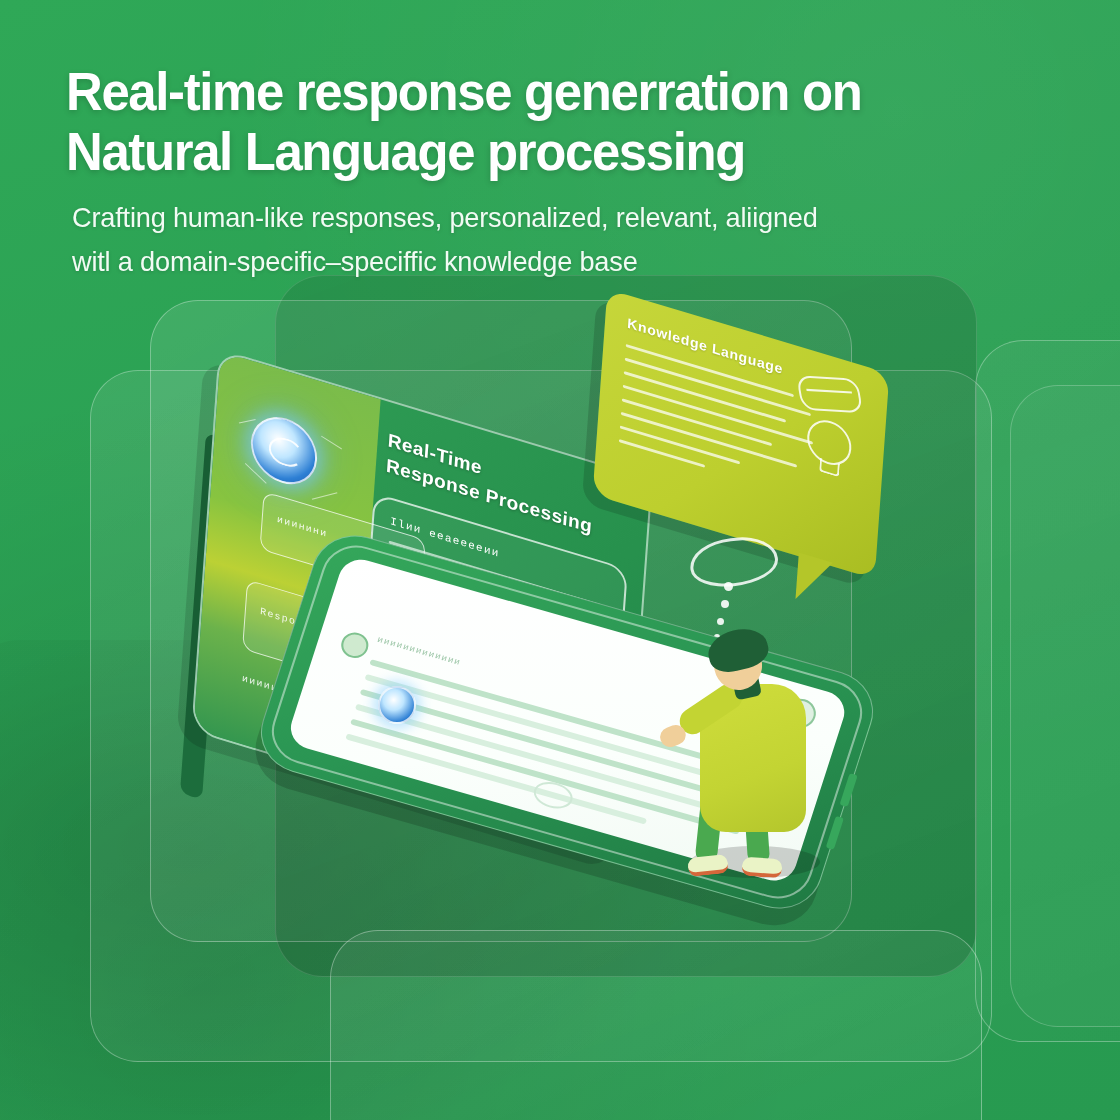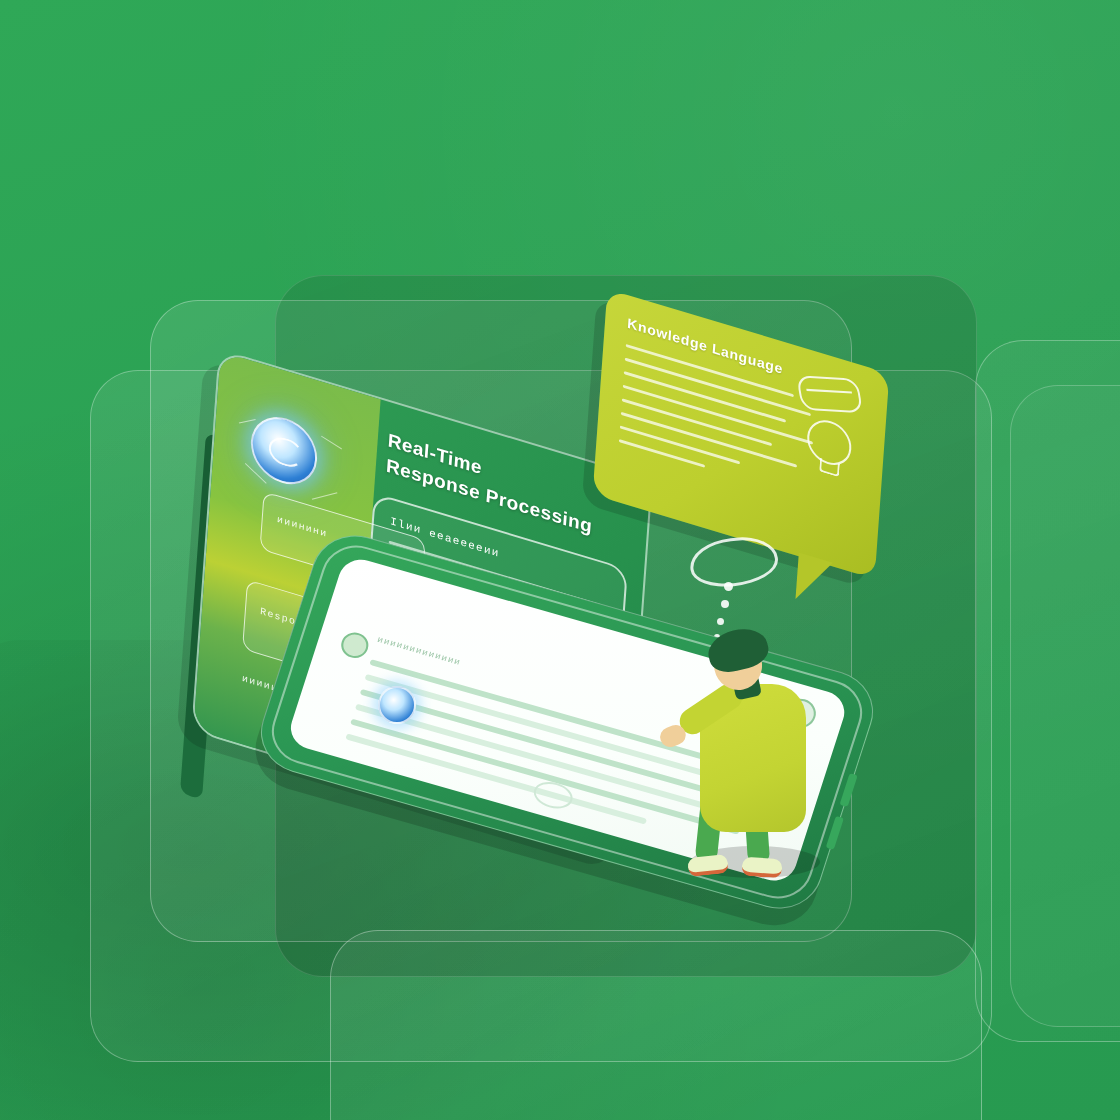--- a/index.html
+++ b/index.html
@@ -197,20 +197,26 @@
 <div class="poster">
 
   <div class="bgdark"></div>
   <div class="bgcard bg5"></div>
   <div class="bgcard bg6"></div>
   <div class="bgcard bg2"></div>
   <div class="bgcard bg1"></div>
   <div class="bgcard bg3"></div>
   <div class="bgcard bg4"></div>
 
+  <div class="head">
+    <h1 class="title">Real-time response generration on
+Natural Language processing</h1>
+    <p class="subtitle">Crafting human-like responses, personalized, relevant,  aliigned
+witl a domain-specific–speciffic  knowledge base</p>
+  </div>
 
   <div class="stage">
 
     <div class="iso panel-side"></div>
 
     <div class="iso panel">
       <div class="panel-left"></div>
 
       <div class="brain"></div>
       <div class="spark" style="left:22px;top:62px;width:18px;transform:rotate(-28deg);"></div>

